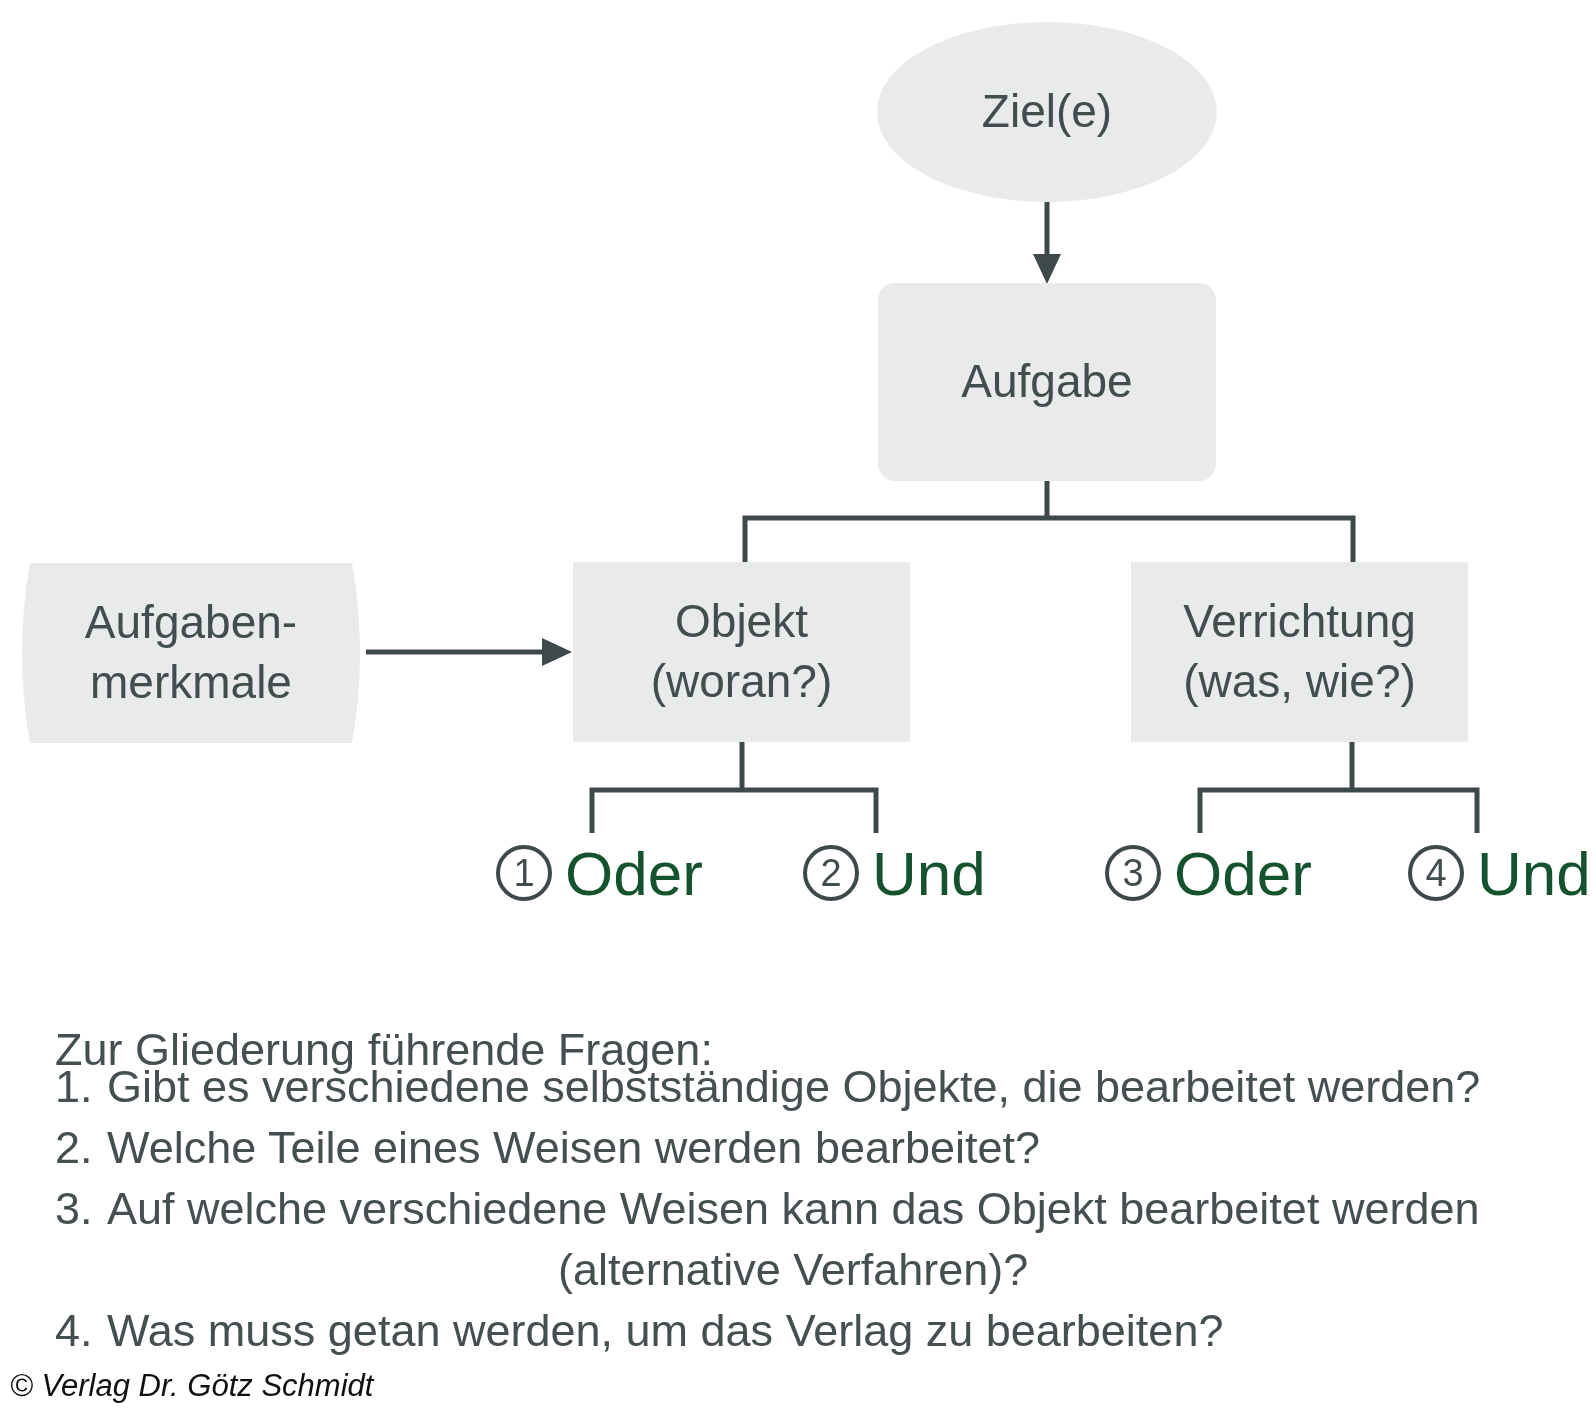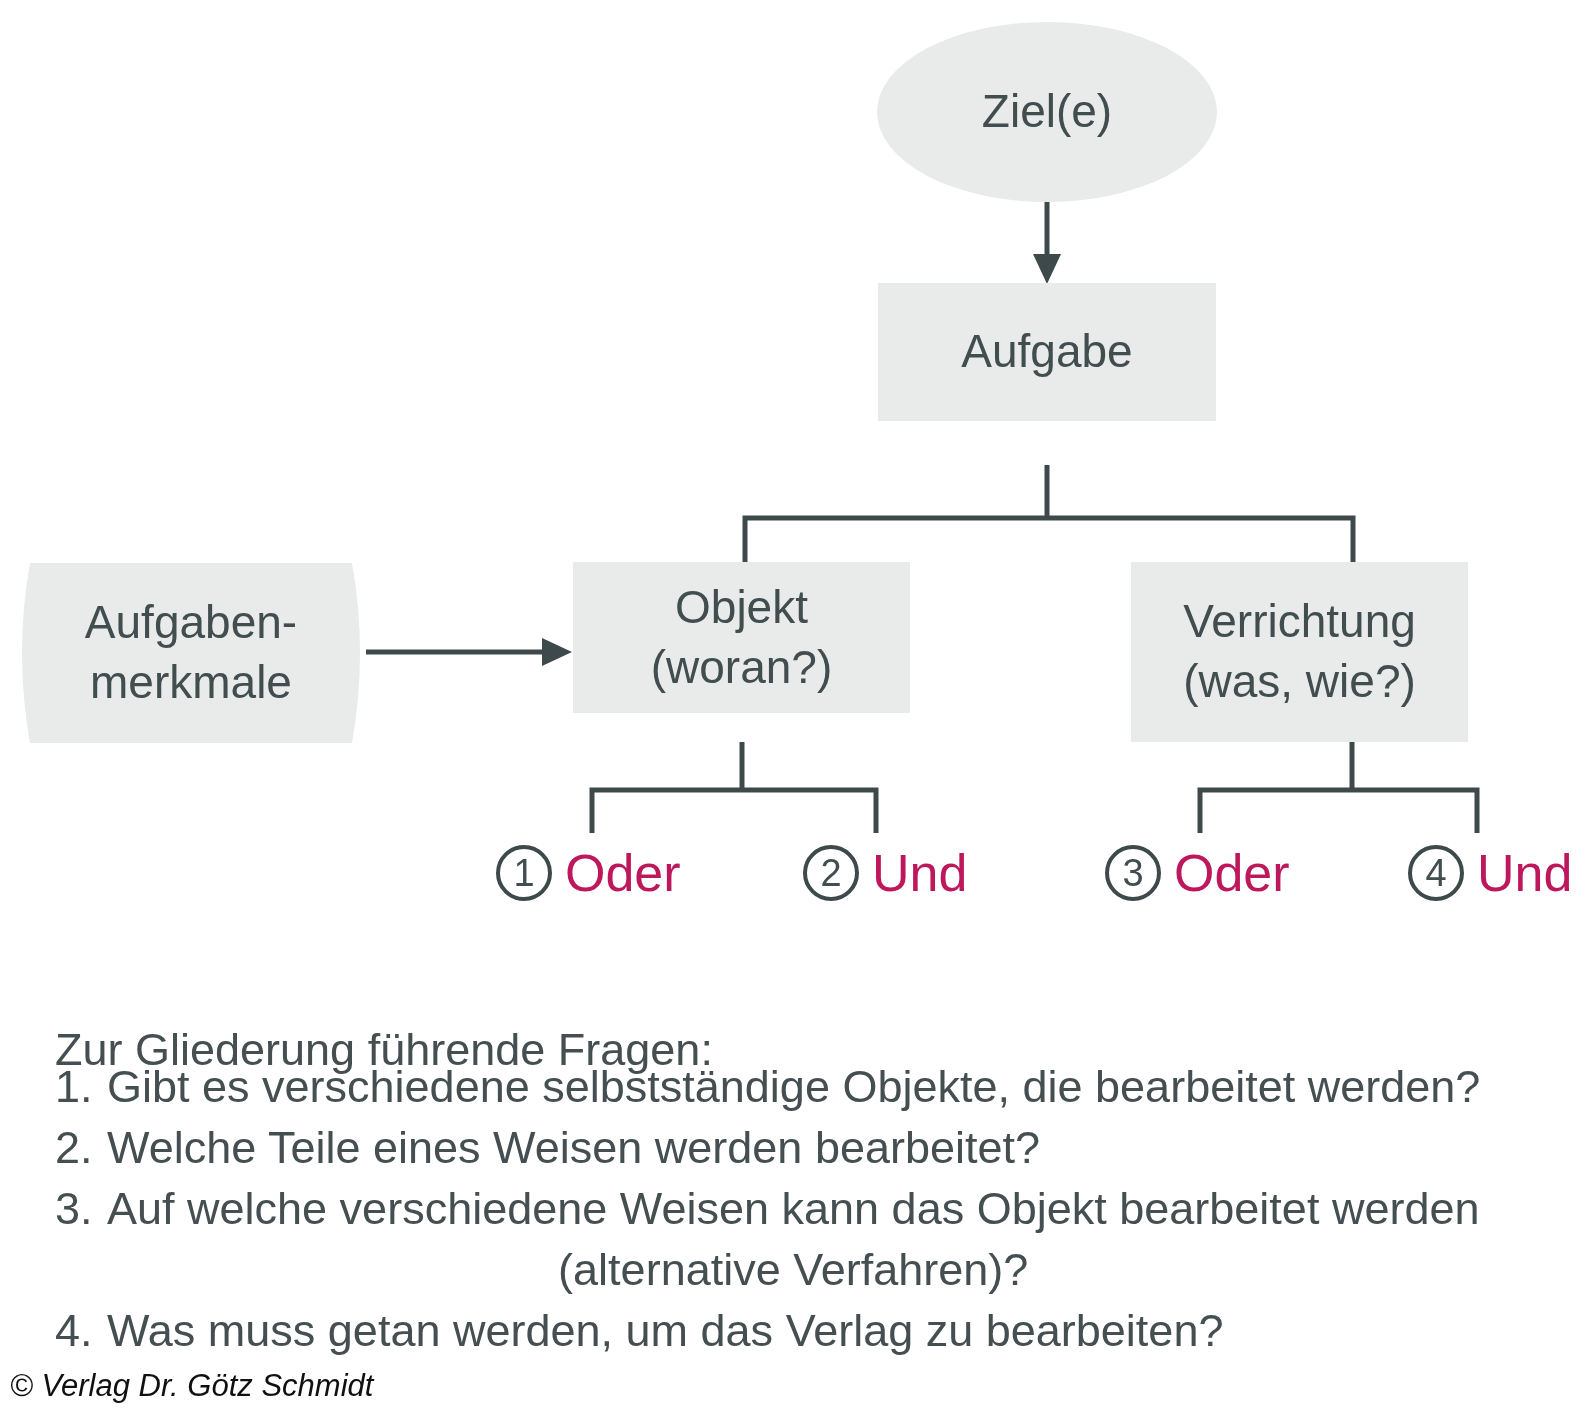--- a/index.html
+++ b/index.html
@@ -31,22 +31,22 @@
     text-align: center;
     color: #424d50;
     font-size: 46px;
     line-height: 1.3;
     white-space: pre-line;
   }
   .node.plain {
     background: transparent;
   }
   #ziel   { left: 877px;  top: 22px;  width: 340px; height: 180px; border-radius: 50%; }
-  #aufgabe{ left: 878px;  top: 283px; width: 338px; height: 138px; }
-  #objekt { left: 573px;  top: 562px; width: 337px; height: 151px; }
+  #aufgabe{ left: 878px;  top: 283px; width: 338px; height: 198px; border-radius: 17px; }
+  #objekt { left: 573px;  top: 562px; width: 337px; height: 180px; }
   #verrichtung { left: 1131px; top: 562px; width: 337px; height: 180px; }
   #merkmale-shape { position: absolute; left: 0; top: 561px; width: 382px; height: 184px; }
   #merkmale-text  { left: 30px; top: 562px; width: 322px; height: 182px; }
 
   .branch {
     position: absolute;
     top: 844px;
     height: 58px;
     display: flex;
     align-items: center;
@@ -58,22 +58,22 @@
     border-radius: 50%;
     display: flex;
     align-items: center;
     justify-content: center;
     font-size: 38px;
     color: #424d50;
     flex: none;
   }
   .branch .blabel {
     margin-left: 13px;
-    font-size: 52px;
-    color: #be185d;
+    font-size: 62px;
+    color: #14532d;
     white-space: nowrap;
   }
   #branch-1 { left: 496px; }
   #branch-2 { left: 803px; }
   #branch-3 { left: 1105px; }
   #branch-4 { left: 1408px; }
 
   .q-heading {
     position: absolute;
     left: 55px;

